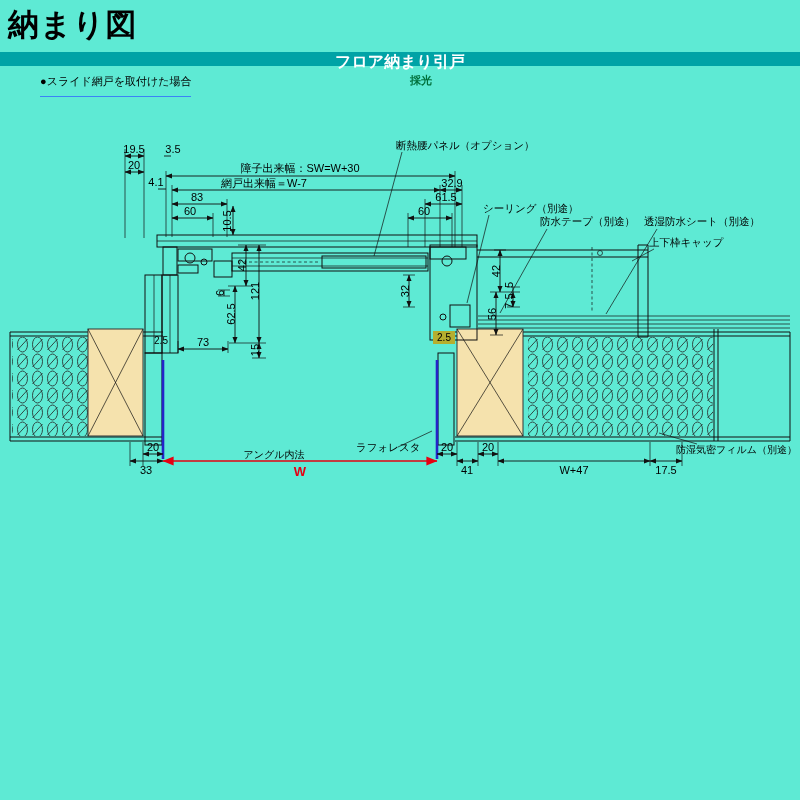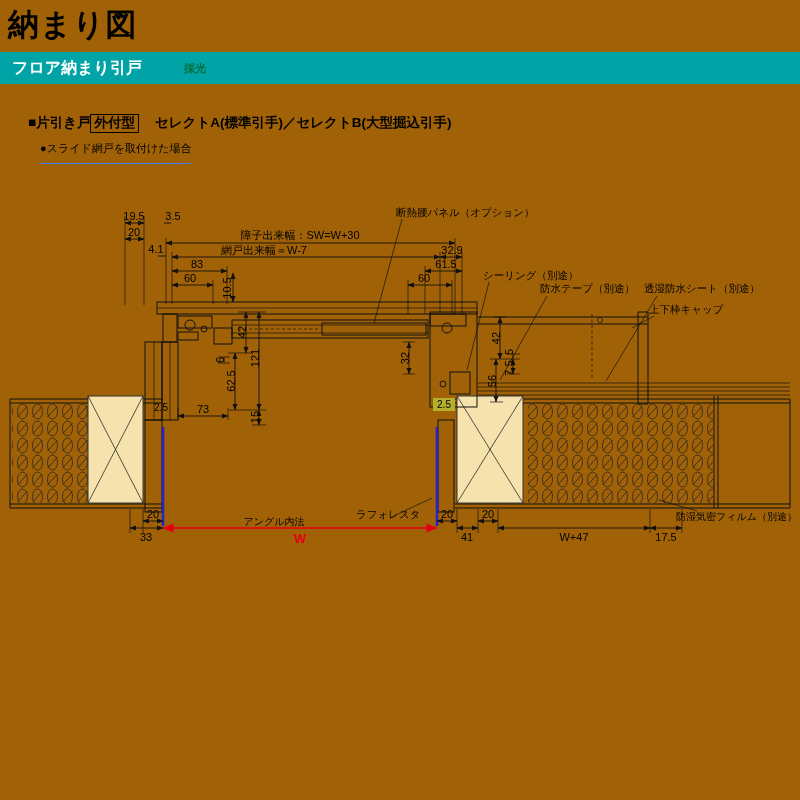--- a/index.html
+++ b/index.html
@@ -1,20 +1,20 @@
 <!DOCTYPE html>
 <html><head>
 <meta charset="utf-8">
 <style>
   * { box-sizing: border-box; }
   html, body { margin:0; padding:0; background:#fff; width:800px; height:800px;
                font-family:"Liberation Sans", sans-serif; }
-  .page { width:800px; height:800px; position:relative; overflow:hidden; background:#a16207; }
+  .page { width:800px; height:800px; position:relative; overflow:hidden; background:#5eead4; }
   .title { font-size:31px; font-weight:900; letter-spacing:1px; margin:4px 0 0 8px; color:#000; }
-  .banner { margin-top:6px; height:32px; background:#00a3a6; display:flex; align-items:center; padding:0 12px; }
+  .banner { margin-top:6px; height:14px; background:#00a3a6; display:flex; align-items:center; padding:0 12px;flex-direction:column; }
   .banner-product { color:#ffffff; font-weight:bold; font-size:16px; }
   .banner-category { color:#00703c; font-weight:bold; font-size:11px; margin-left:42px; }
   .subtitle { margin:30px 0 0 28px; font-size:13.5px; font-weight:bold; color:#000; display:flex; align-items:center; }
   .subtitle .boxed { border:1.5px solid #000; padding:0 3px; line-height:1.25; }
   .subtitle .detail { margin-left:16px; }
   .note { margin:8px 0 0 40px; font-size:11px; width:fit-content; border-bottom:1px solid #3b82f6; padding-bottom:7px; color:#000; }
   svg.diagram { display:block; margin-top:18px; }
   .ln   { stroke:#111; stroke-width:1; fill:none; }
   .thin { stroke:#111; stroke-width:0.7; fill:none; }
   .dimln{ stroke:#111; stroke-width:0.9; fill:none; }
@@ -33,25 +33,20 @@
 
 <div class="page">
 
   <h1 class="title">納まり図</h1>
 
   <div class="banner">
     <span class="banner-product">フロア納まり引戸</span>
     <span class="banner-category">採光</span>
   </div>
 
-  <div class="subtitle">
-    <span>■片引き戸</span>
-      <span class="boxed">外付型</span>
-      <span class="detail">セレクトA(標準引手)／セレクトB(大型掘込引手)</span>
-  </div>
 
   <div class="note">●スライド網戸を取付けた場合</div>
 
   <svg class="diagram" width="800" height="380" viewBox="0 170 800 380">
     <defs>
       <marker id="arr" viewBox="0 0 10 10" refX="9.5" refY="5" markerWidth="7" markerHeight="7" orient="auto-start-reverse">
         <path d="M0,1 L10,5 L0,9 z" fill="#111"></path>
       </marker>
       <marker id="arrR" viewBox="0 0 10 10" refX="9.5" refY="5" markerWidth="8" markerHeight="8" orient="auto-start-reverse">
         <path d="M0,1 L10,5 L0,9 z" fill="#e60012"></path>

